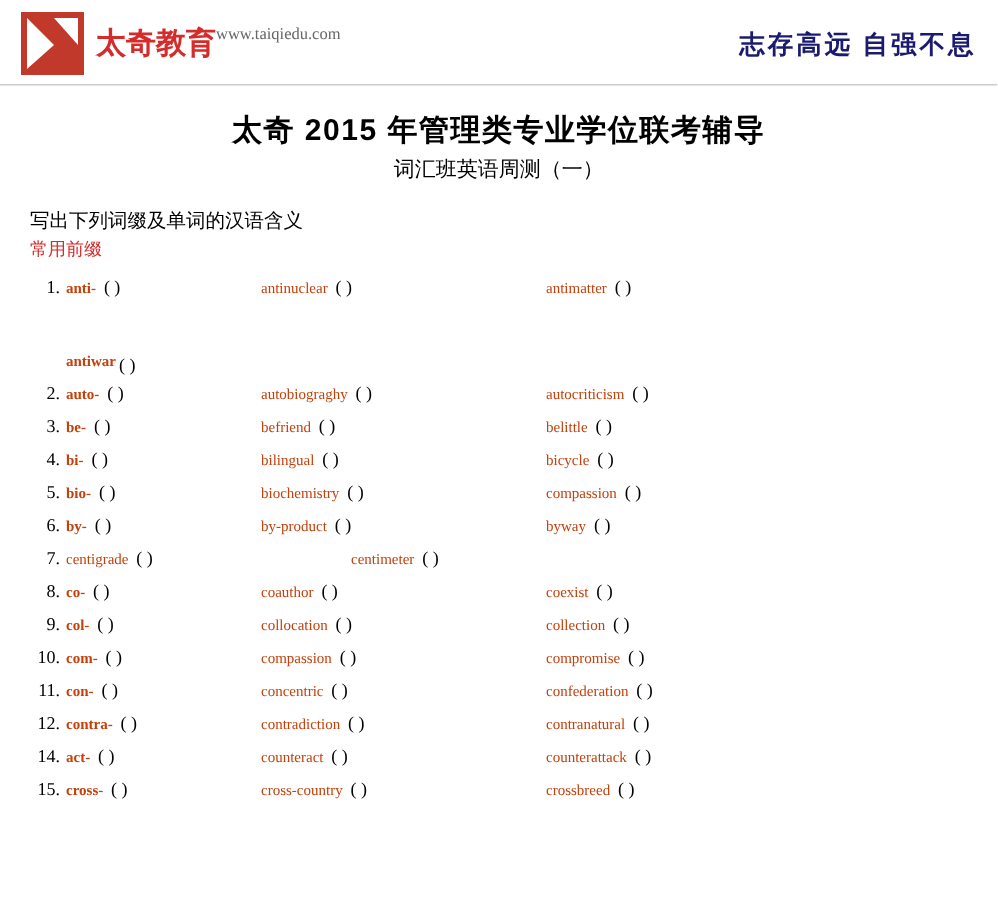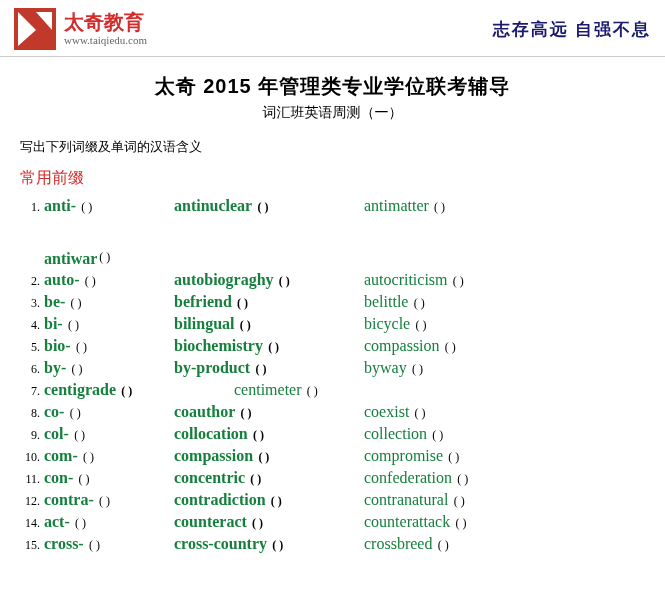--- a/index.html
+++ b/index.html
@@ -24,21 +24,21 @@
       display: flex;
       align-items: center;
       gap: 8px;
     }
     .logo-icon {
       width: 42px;
       height: 42px;
     }
     .logo-text {
       display: flex;
-      flex-direction: column;
+      flex-direction: row;
       line-height: 1.2;
     }
     .logo-name {
       font-size: 20px;
       font-weight: bold;
       color: #d42b2b;
       font-family: "Microsoft YaHei", sans-serif;
     }
     .logo-url {
       font-size: 11px;
@@ -75,22 +75,22 @@
     .instructions {
       padding: 10px 20px 2px 20px;
     }
     .instr-text {
       font-size: 13px;
       color: #000;
       font-family: Liberation Serif, serif;
     }
     .section-label {
       color: #d42b2b;
-      font-size: 16px;
-      margin-top: 12px;
+      font-size: 12px;
+      margin-top: 2px;
       font-family: "Microsoft YaHei", sans-serif;
     }
 
     
     .vocab-table {
       width: 100%;
       padding: 4px 16px 8px 16px;
     }
     .vocab-row {
       display: flex;
@@ -106,28 +106,27 @@
       color: #000;
       flex-shrink: 0;
     }
     .col1 {
       width: 130px;
       flex-shrink: 0;
     }
     .col2 {
       width: 190px;
       flex-shrink: 0;
-      font-weight: bold;
     }
     .col3 {
       flex: 1;
     }
     .word {
-      color: #15803d;
-      font-size: 16px;
+      color: #c2410c;
+      font-size: 10px;
       font-family: "Times New Roman", serif;
     }
     .word.bold {
       font-weight: bold;
     }
     .paren {
       color: #000;
       font-size: 12px;
       font-family: "Times New Roman", serif;
       margin-left: 2px;

